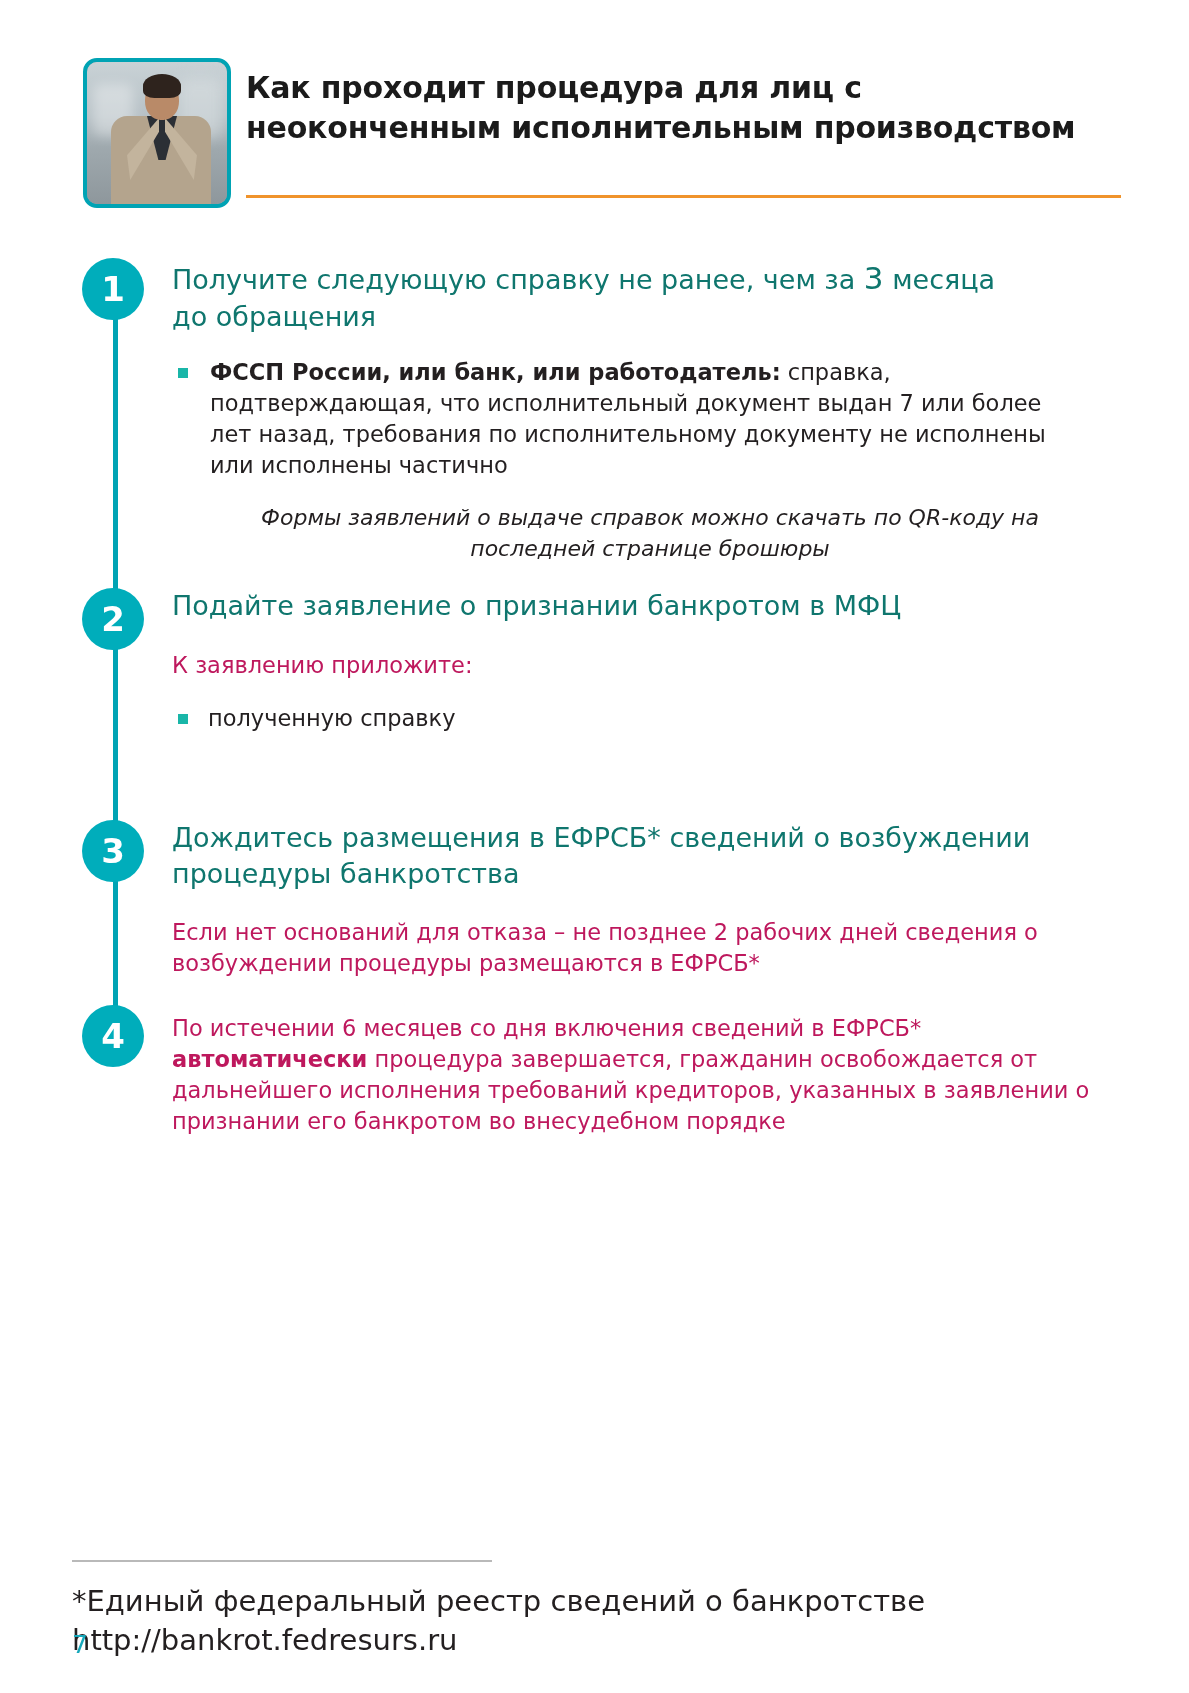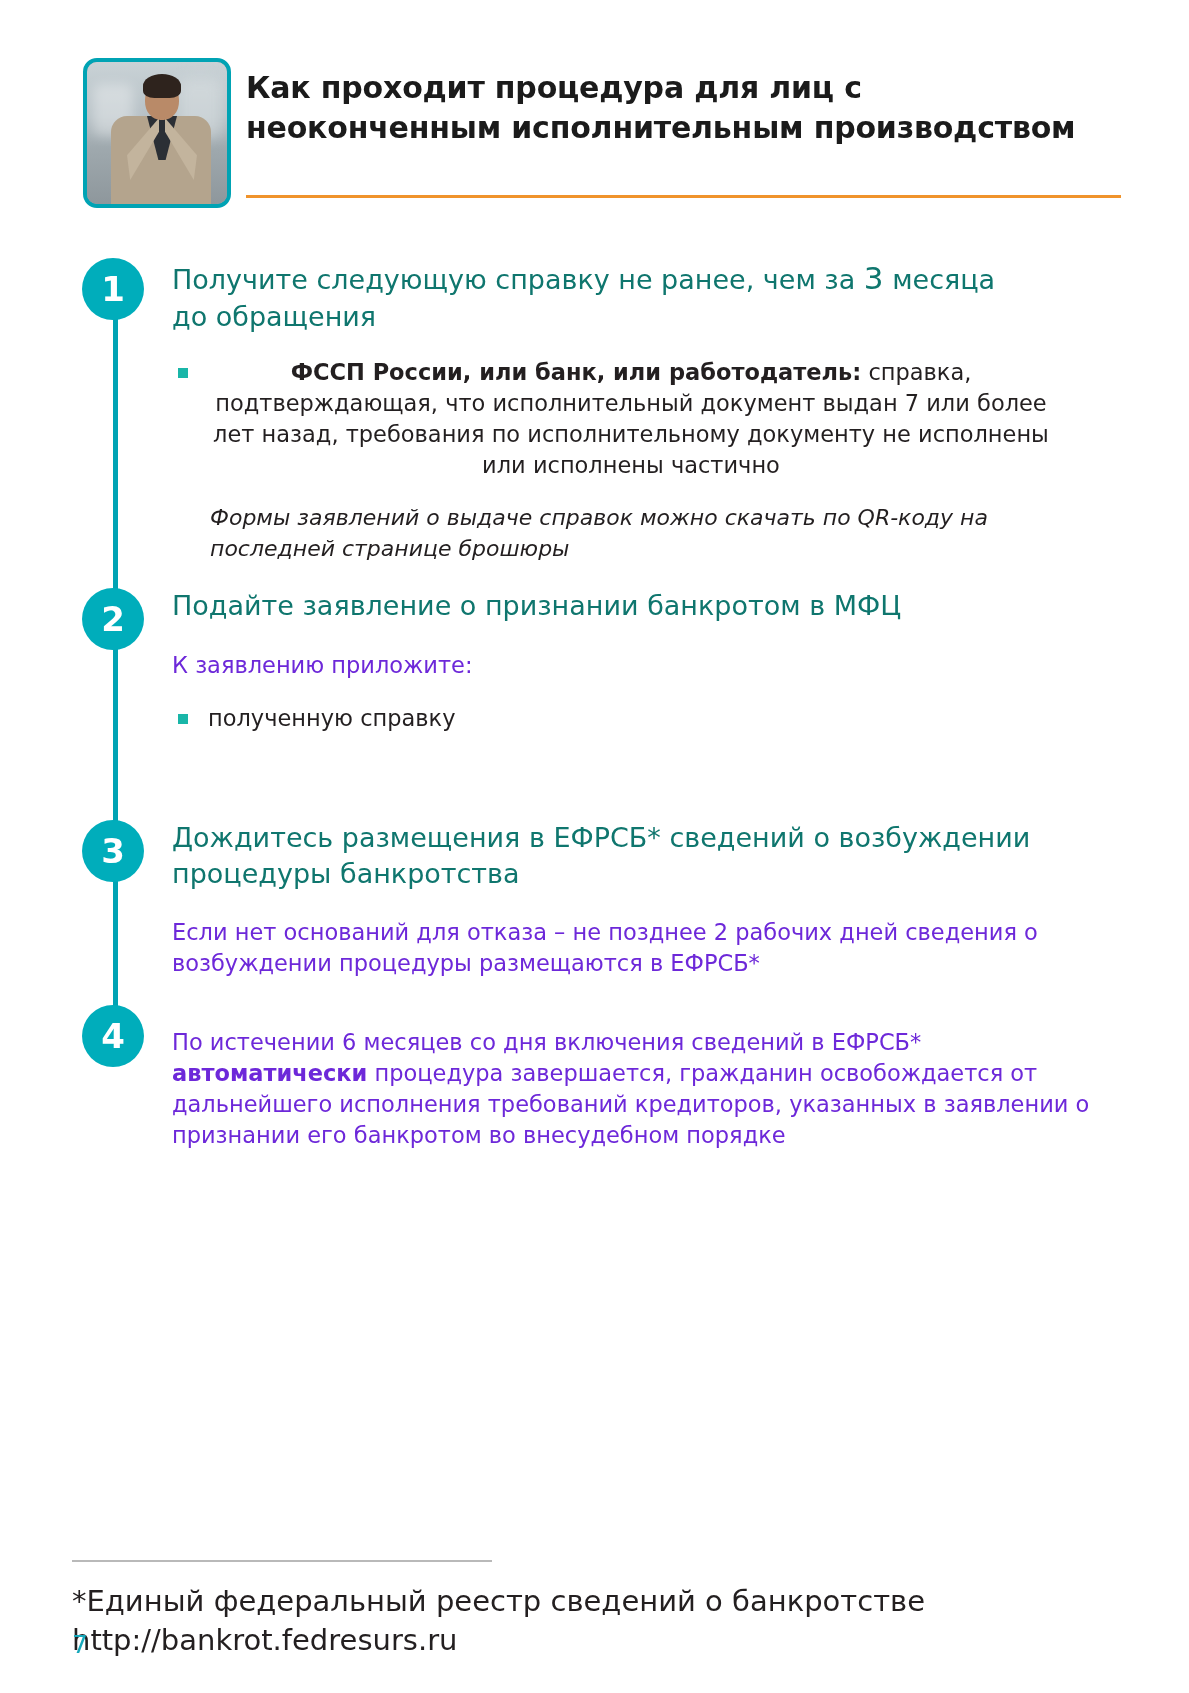--- a/index.html
+++ b/index.html
@@ -132,30 +132,31 @@
     color: #0f766e;
     margin: 0;
   }
   .step-title .big {
     font-size: 31px;
   }
 
   .para {
     font-size: 22.5px;
     line-height: 1.38;
-    color: #6d28d9;
+    color: #be185d;
     margin: 0;
   }
   .para b { font-weight: bold; }
   .note {
     font-size: 22px;
     line-height: 1.4;
     font-style: italic;
     color: #231f20;
     margin: 8px;
+    text-align: center;
   }
 
   .bullets { list-style: none; margin: 0; padding: 0; }
   .bullets li {
     position: relative;
     padding-left: 36px;
     font-size: 22.5px;
     line-height: 1.38;
     color: #231f20;
     margin-bottom: 16px;
@@ -166,35 +167,35 @@
     left: 6px;
     top: 11px;
     width: 10px;
     height: 10px;
     background: #19b6a8;
   }
 
   
   #step1 { top: 258px; }
   #step1 .step-title { width: 830px; }
-  #step1 .bullets { margin-top: 22px; margin-left: 0; text-align: center; }
+  #step1 .bullets { margin-top: 22px; margin-left: 0; }
   #step1 .bullets li { padding-left: 38px; margin-bottom: 0; width: 880px; }
   #step1 .note { margin-top: 22px; margin-left: 38px; width: 880px; }
 
   #step2 { top: 588px; }
   #step2 .sub { margin-top: 26px; font-size: 22.5px; line-height: 1.38; }
   #step2 .bullets { margin-top: 22px; }
   #step2 .bullets li { margin-bottom: 22px; }
 
   #step3 { top: 820px; }
   #step3 .step-title { width: 860px; }
   #step3 .para { margin-top: 26px; width: 920px; }
 
   #step4 { top: 1005px; }
-  #step4 .para { margin-top: 22px; width: 930px; }
+  #step4 .para { margin-top: 8px; width: 930px; }
 
   
   .footer-rule {
     position: absolute;
     left: 72px;
     top: 1560px;
     width: 420px;
     height: 2px;
     background: #b9b9b9;
   }

